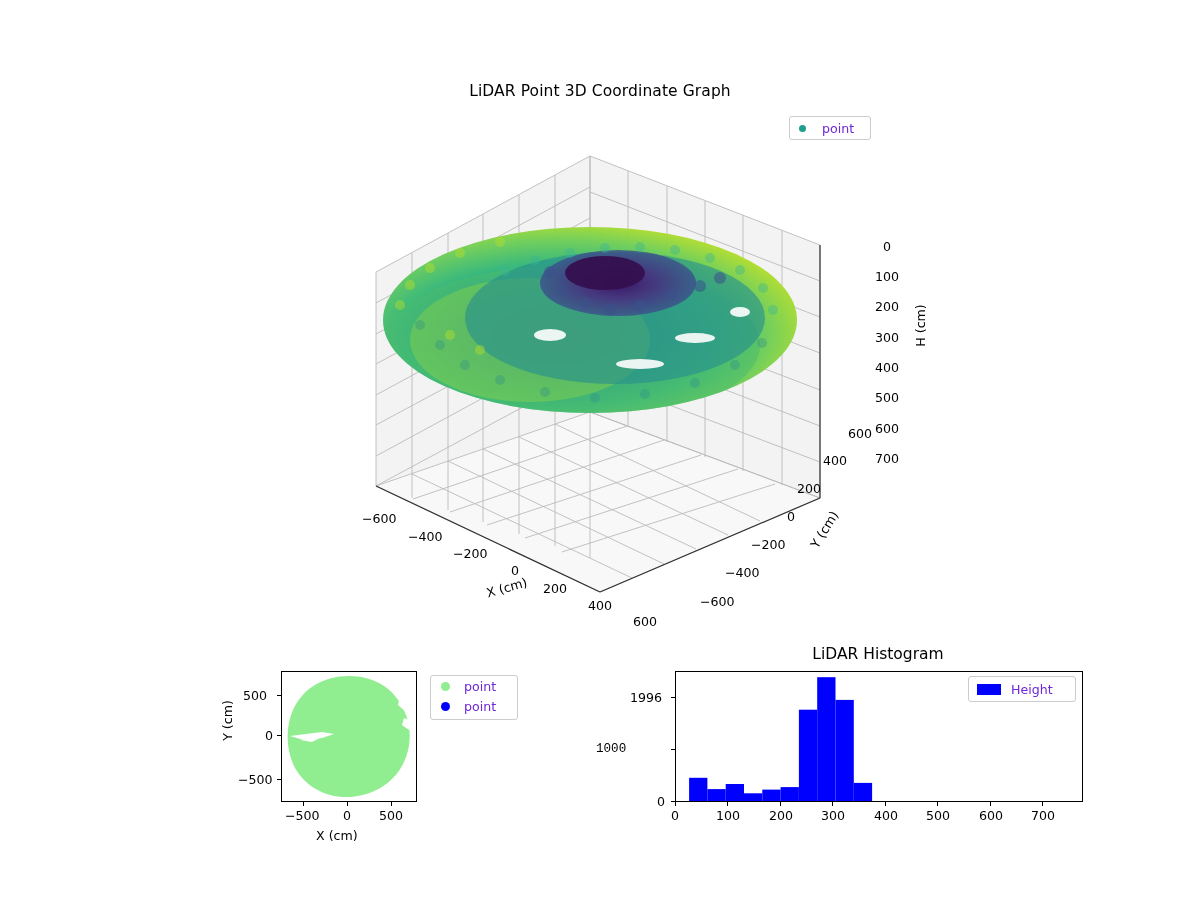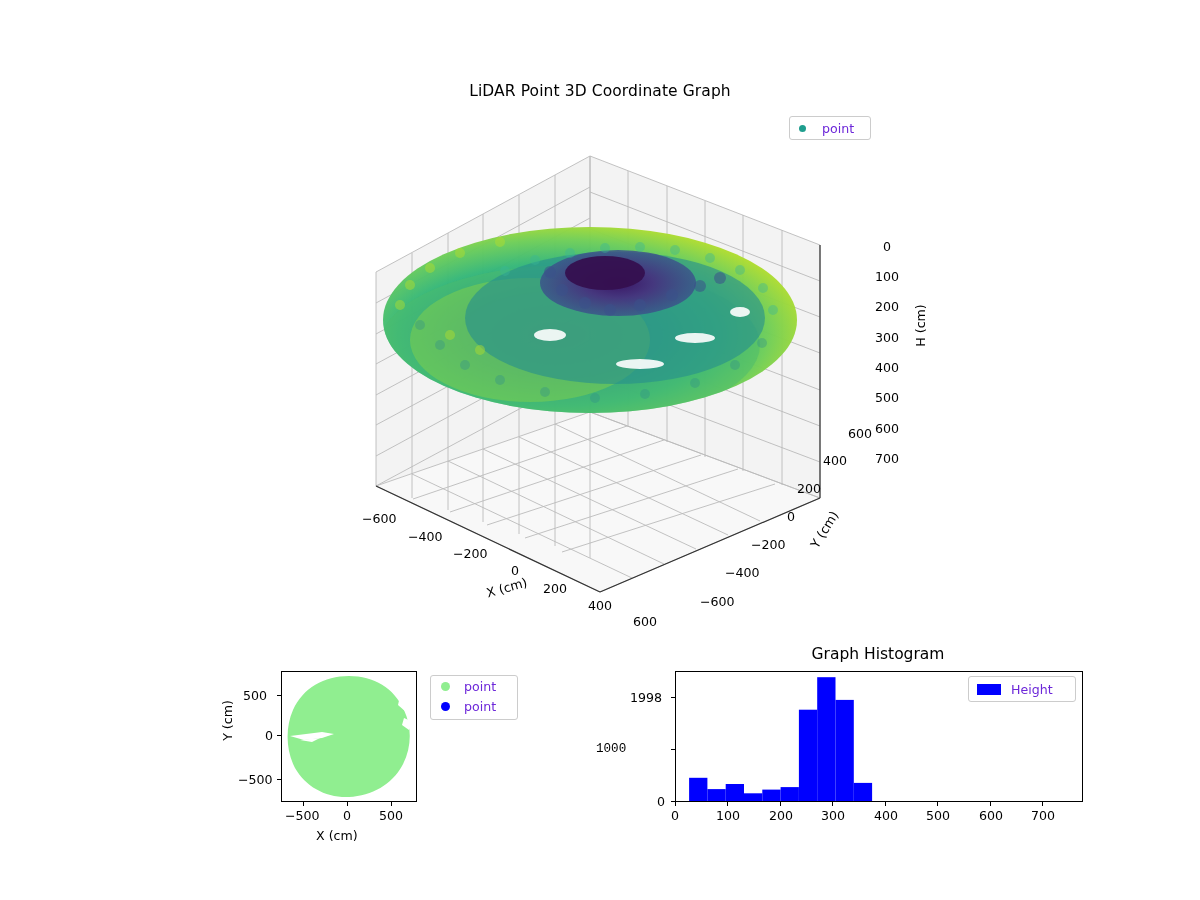--- a/index.html
+++ b/index.html
@@ -406,21 +406,21 @@
     <div class="legend-row">
       <span class="legend-dot" style="background:#90ee90"></span>
       <span class="legend-text">point</span>
     </div>
     <div class="legend-row">
       <span class="legend-dot" style="background:#0000ff"></span>
       <span class="legend-text">point</span>
     </div>
   </div>
 
-  <div class="subtitle" style="left:728px; top:645px; width:300px;">Graph Histogram</div>
+  <div class="subtitle" style="left:728px; top:645px; width:300px;">LiDAR Histogram</div>
 
   <div id="axhist-frame">
     <svg width="406" height="129" viewBox="0 0 406 129" preserveAspectRatio="none">
 
       <g fill="#0000ff">
         <rect x="13.1" y="105.8" width="18.3" height="23.2"></rect>
         <rect x="31.4" y="117.1" width="18.3" height="11.9"></rect>
         <rect x="49.7" y="112.0" width="18.3" height="17.0"></rect>
         <rect x="68.0" y="121.3" width="18.3" height="7.7"></rect>
         <rect x="86.3" y="117.6" width="18.3" height="11.4"></rect>
@@ -441,21 +441,21 @@
   <div class="tickmark tick-v" style="left:727px; top:802px;"></div>
   <div class="tickmark tick-v" style="left:780px; top:802px;"></div>
   <div class="tickmark tick-v" style="left:832px; top:802px;"></div>
   <div class="tickmark tick-v" style="left:885px; top:802px;"></div>
   <div class="tickmark tick-v" style="left:937px; top:802px;"></div>
   <div class="tickmark tick-v" style="left:990px; top:802px;"></div>
   <div class="tickmark tick-v" style="left:1042px; top:802px;"></div>
 
   <div class="ticklabel" style="left:657px; top:794px;">0</div>
   <div class="ticklabel" style="left:596px; top:742px;font-family:Liberation Mono, monospace;">1000</div>
-  <div class="ticklabel" style="left:630px; top:690px;">1998</div>
+  <div class="ticklabel" style="left:630px; top:690px;">1996</div>
 
   <div class="ticklabel" style="left:671px; top:808px;">0</div>
   <div class="ticklabel" style="left:716px; top:808px;">100</div>
   <div class="ticklabel" style="left:769px; top:808px;">200</div>
   <div class="ticklabel" style="left:821px; top:808px;">300</div>
   <div class="ticklabel" style="left:874px; top:808px;">400</div>
   <div class="ticklabel" style="left:926px; top:808px;">500</div>
   <div class="ticklabel" style="left:979px; top:808px;">600</div>
   <div class="ticklabel" style="left:1031px; top:808px;">700</div>
 

